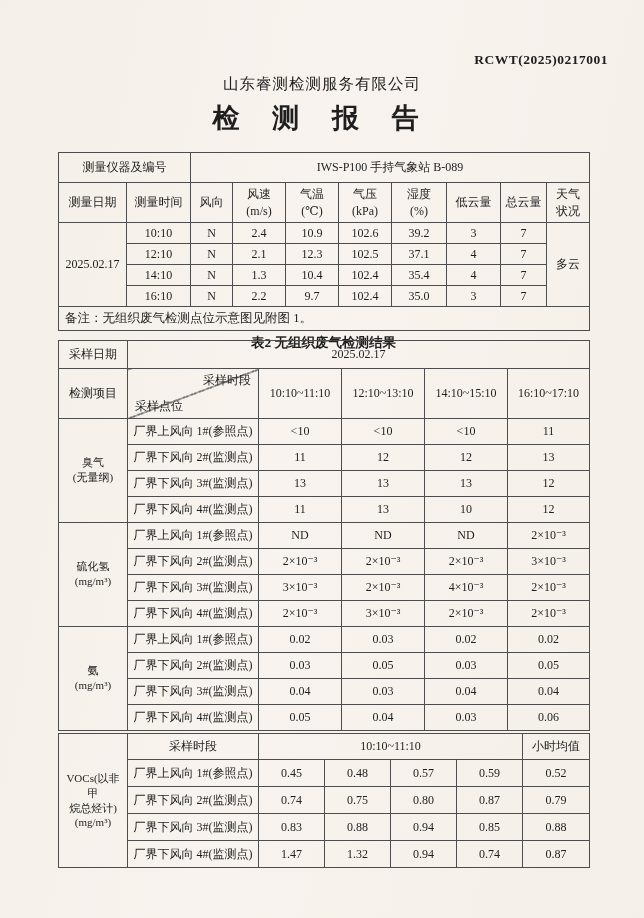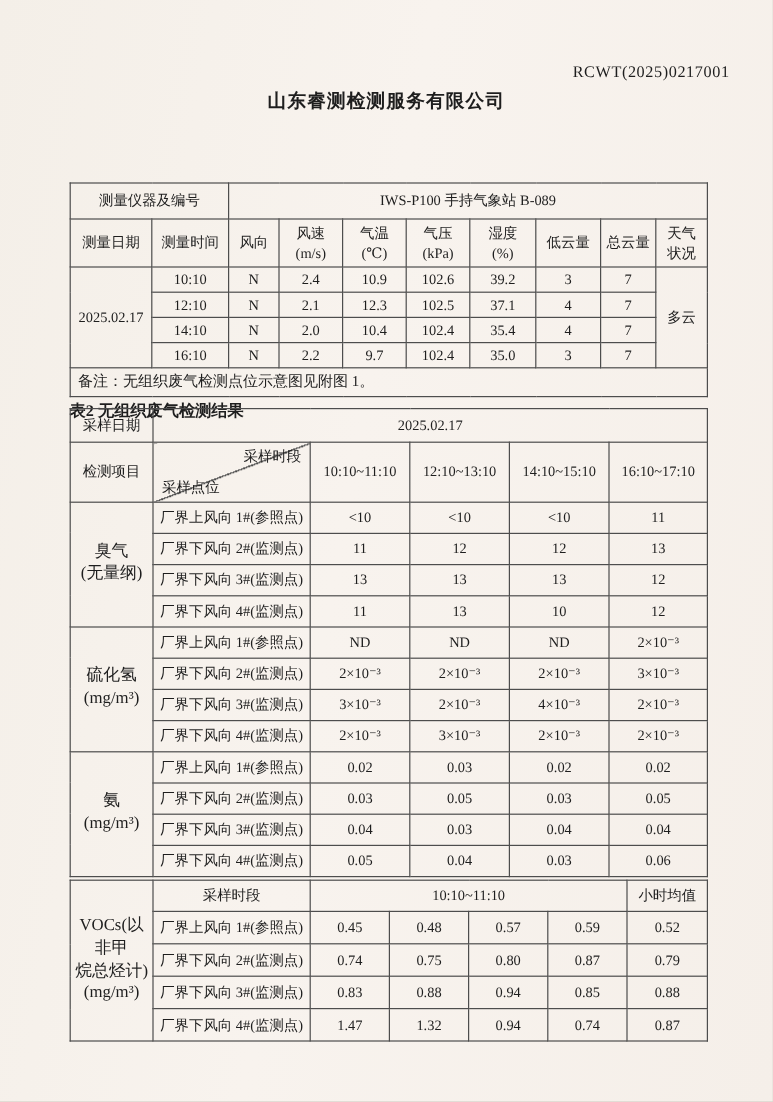--- a/index.html
+++ b/index.html
@@ -2,27 +2,27 @@
 <html><head>
 <meta charset="utf-8">
 <style>
   html,body { margin:0; padding:0; background:#d9d4cc; }
   .page {
     width:644px; height:918px; margin:0 auto; position:relative;
     background:linear-gradient(100deg,#f4efe8 0%, #f8f3ee 45%, #f5efe9 100%);
     font-family:"Liberation Serif","DejaVu Serif",serif;
     color:#1e1e1e; overflow:hidden;
   }
-  .report-no { position:absolute; top:52px; right:36px; font-size:13.5px; letter-spacing:0.5px; }
-  .company   { position:absolute; top:74px; left:0; width:100%; text-align:center; font-size:15.5px; font-weight:bold; letter-spacing:1px; }
+  .report-no { position:absolute; top:52px; right:36px; font-size:13.5px; letter-spacing:0.5px;font-weight:bold; }
+  .company   { position:absolute; top:74px; left:0; width:100%; text-align:center; font-size:15.5px; font-weight:normal; letter-spacing:1px; }
   .title     { position:absolute; top:100px; left:0; width:100%; text-align:center; font-size:27px; font-weight:bold; letter-spacing:13px; }
   .caption-row { position:absolute; top:137px; left:58px; width:531px; height:16px; }
   .t1caption { position:absolute; left:0; width:100%; text-align:center; font-size:13.5px; font-weight:600; }
   .pageinfo  { position:absolute; right:2px; font-size:13.5px; font-weight:600; white-space:pre; }
-  .t2caption { position:absolute; top:334px; left:58px; width:531px; text-align:left; font-size:13.5px; font-weight:600; }
+  .t2caption { position:absolute; top:334px; left:58px; width:531px; text-align:center; font-size:13.5px; font-weight:600; }
 
   table { border-collapse:collapse; table-layout:fixed; }
   td {
     border:1px solid #4d4d4d; text-align:center; vertical-align:middle;
     font-size:12px; padding:1px 2px; white-space:pre-line; line-height:1.35;
     overflow:hidden;
   }
   #t1 { position:absolute; top:152px; left:58px; width:531px; }
   #t2a { position:absolute; top:340px; left:58px; width:531px; }
   #t2b { position:absolute; top:733px; left:58px; width:531px; }
@@ -33,30 +33,31 @@
 
   .note-cell { text-align:left; padding-left:6px; font-size:12.5px; }
   .diag-cell {
     position:relative; padding:0;
     background:linear-gradient(to bottom right,
       transparent calc(50% - 0.6px), #4d4d4d calc(50% - 0.6px),
       #4d4d4d calc(50% + 0.6px), transparent calc(50% + 0.6px));
   }
   .diag-top    { position:absolute; top:3px; right:7px; font-size:12px; }
   .diag-bottom { position:absolute; bottom:3px; left:7px; font-size:12px;text-align:right; }
-  .sec-label { font-size:14px; }
+  .sec-label { font-size:11px; }
   .point-cell { font-size:12px; }
 </style>
 </head>
 <body>
 
 <div class="page">
 
   <div class="report-no">RCWT(2025)0217001</div>
   <div class="company">山东睿测检测服务有限公司</div>
+  <div class="title">检 测 报 告</div>
 
 
   <table id="t1">
     <colgroup>
       <col style="width:68px">
         <col style="width:64px">
         <col style="width:42px">
         <col style="width:53px">
         <col style="width:53px">
       <col style="width:53px">
@@ -105,21 +106,21 @@
       <td>2.1</td>
       <td>12.3</td>
       <td>102.5</td>
       <td>37.1</td>
       <td>4</td>
       <td>7</td>
     </tr>
     <tr class="h21">
       <td>14:10</td>
       <td>N</td>
-      <td>2.0</td>
+      <td>1.3</td>
       <td>10.4</td>
       <td>102.4</td>
       <td>35.4</td>
       <td>4</td>
       <td>7</td>
     </tr>
     <tr class="h21">
       <td>16:10</td>
       <td>N</td>
       <td>2.2</td>

